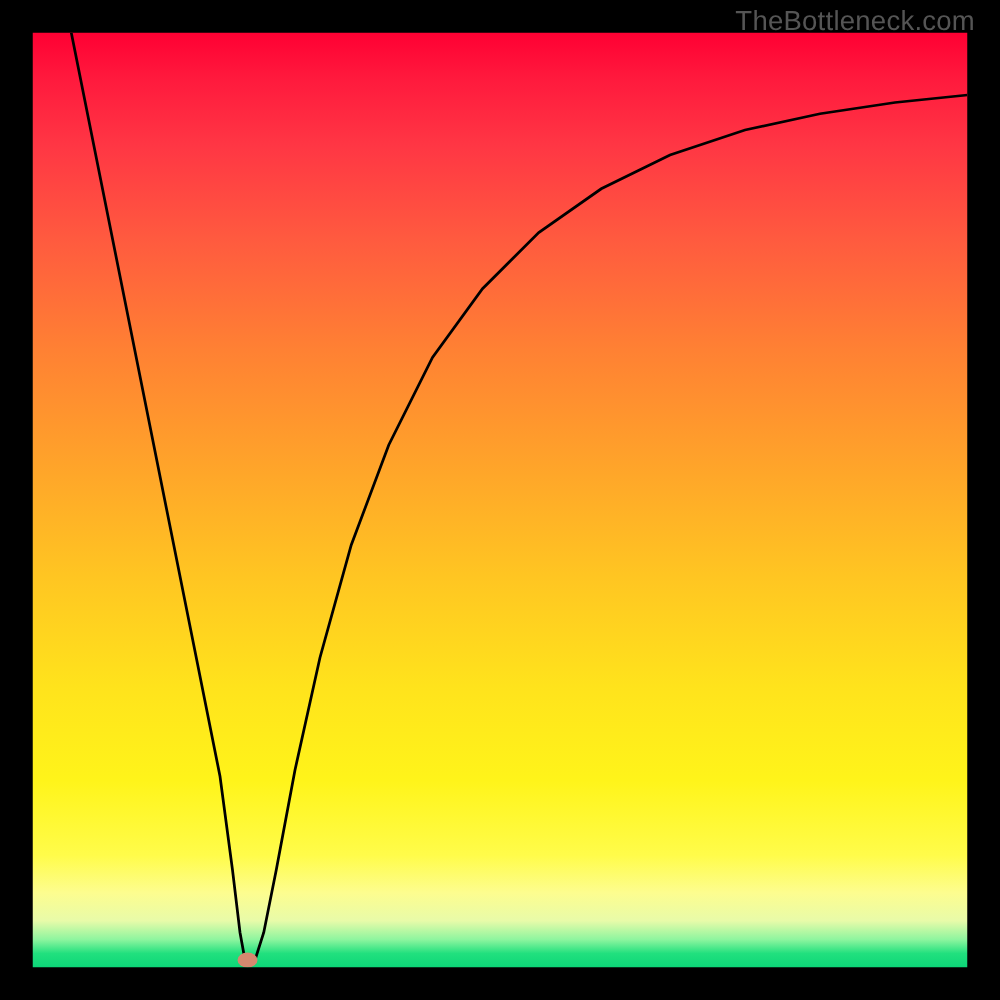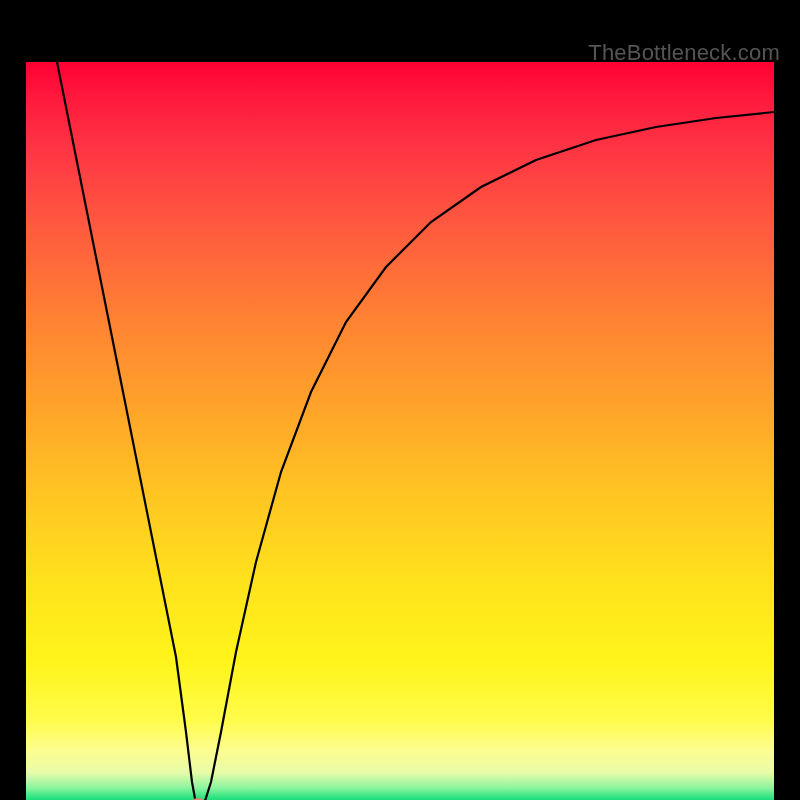--- a/index.html
+++ b/index.html
@@ -9,21 +9,20 @@
     height: 800px;
     overflow: hidden;
     background: #000;
     font-family: Arial, Helvetica, sans-serif;
   }
   .frame {
     position: relative;
     width: 800px;
     height: 644px;
     background: #000;
-    margin-top: 36px;
   }
   .plot-area {
     position: absolute;
     left: 26px;
     top: 26px;
     width: 748px;
     height: 748px;
     overflow: hidden;
   }
   .gradient-bg {

